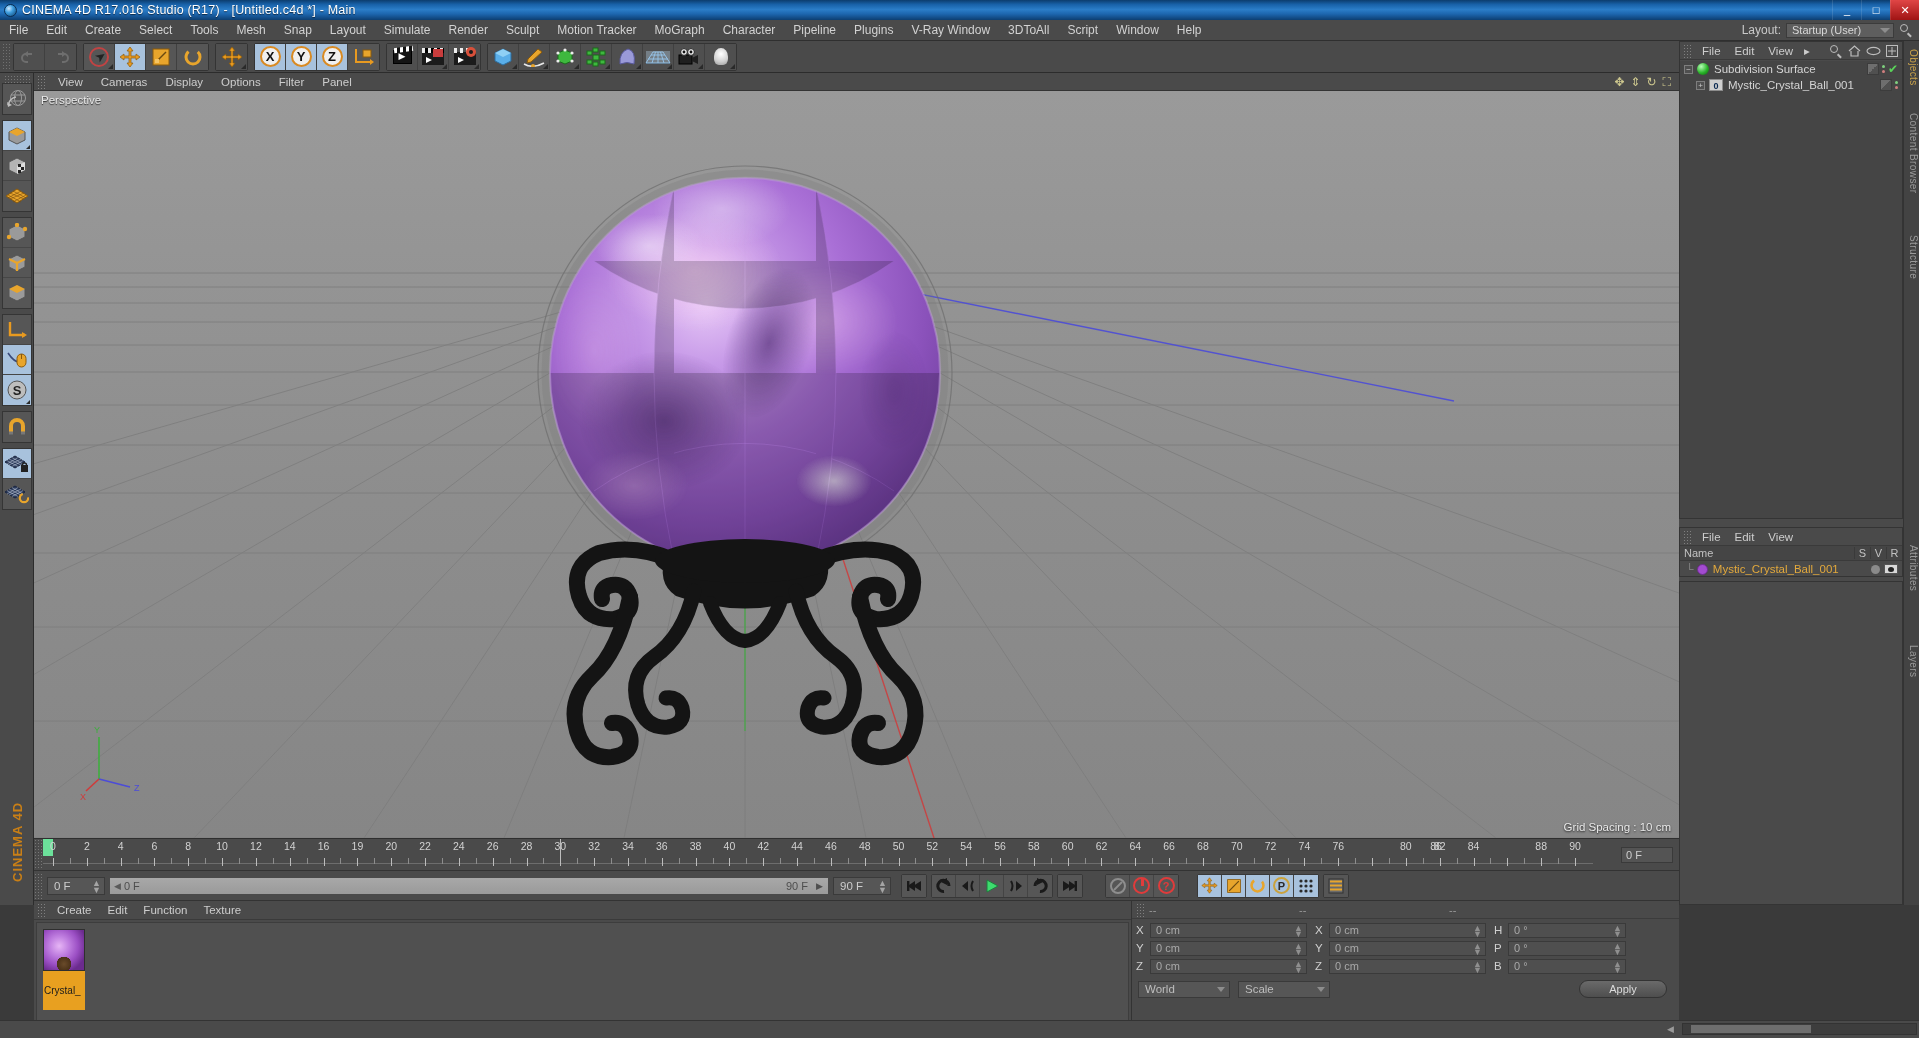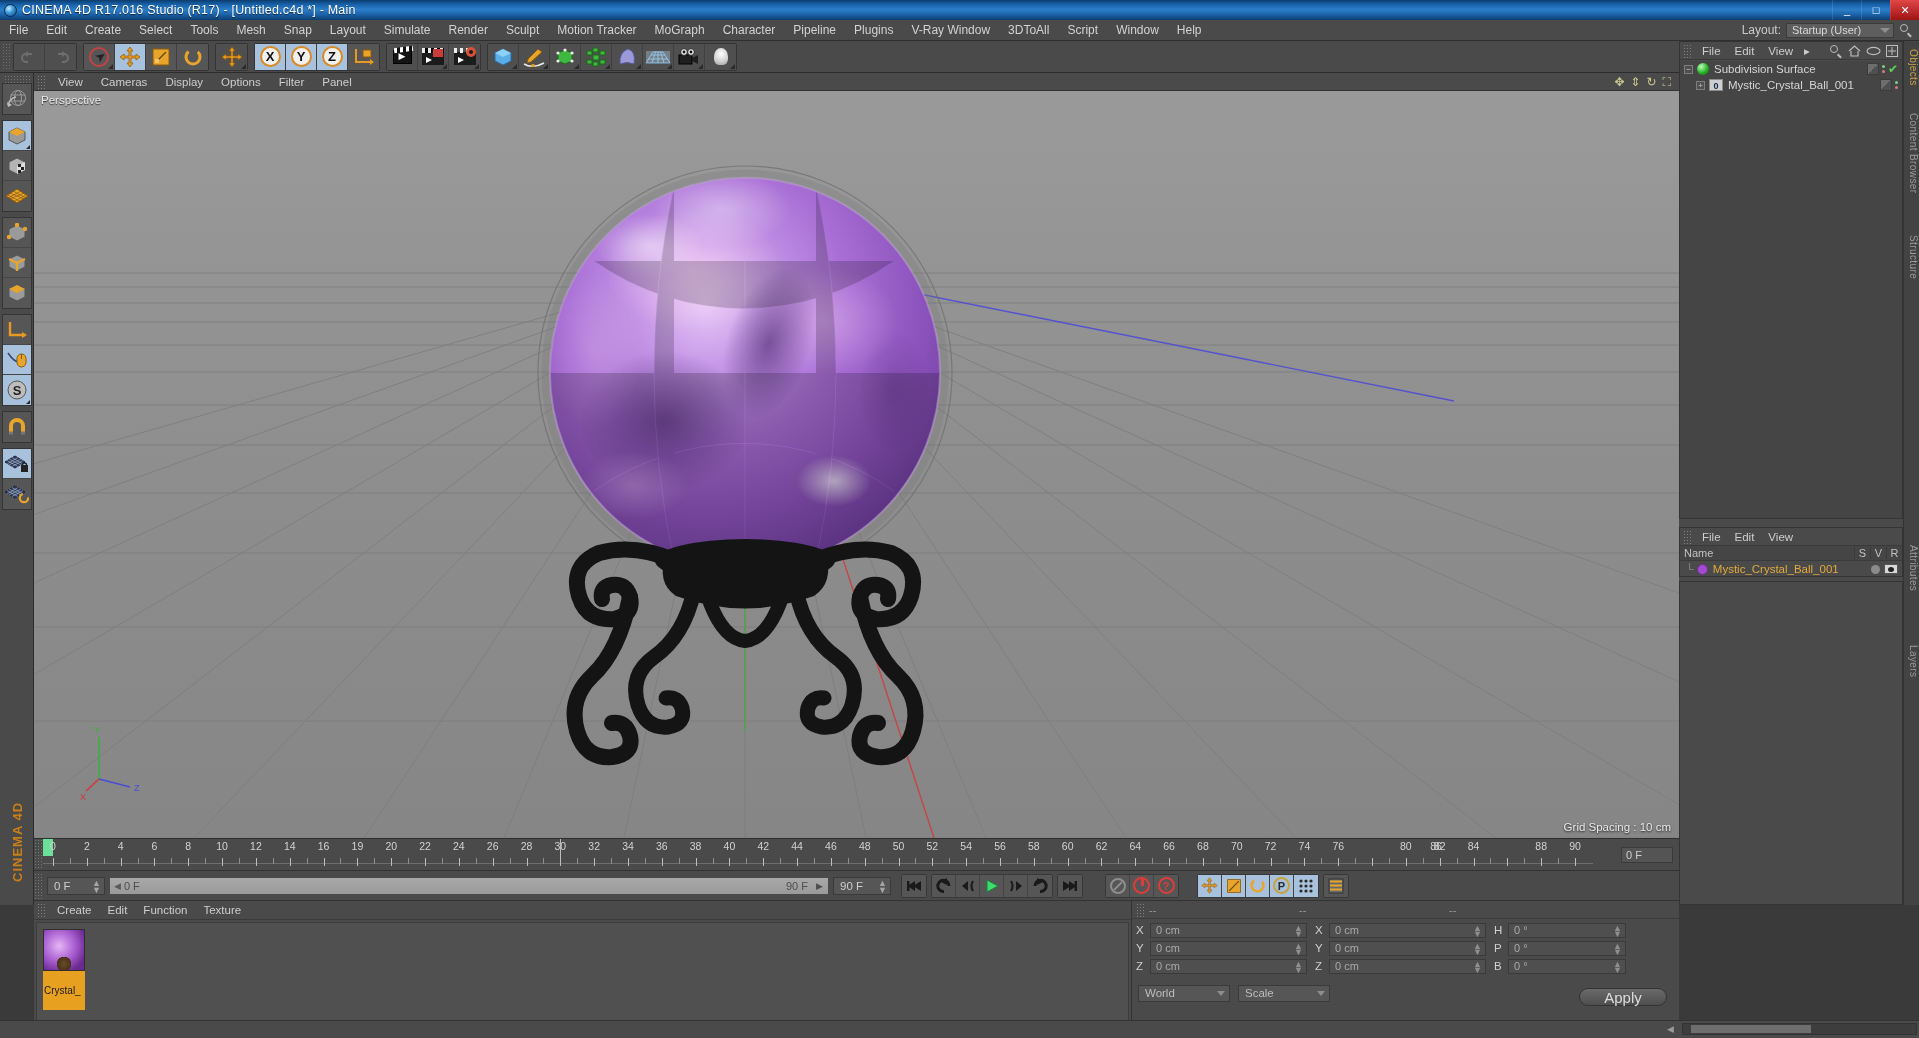--- a/index.html
+++ b/index.html
@@ -265,22 +265,22 @@
   }
   .cm-field .sp { position:absolute; right:3px; top:1px; color:#8f8f8f; font-size:9px; line-height:6px; }
   .cm-bottom { display:flex; align-items:center; gap:8px; padding:4px 6px; }
   .cm-sel {
     width:92px;height:17px;background:#565656;border:1px solid #3a3a3a;color:#bdbdbd;
     font-size:11.5px; line-height:15px; padding-left:6px; position:relative;
   }
   .cm-sel .arr{position:absolute;right:4px;top:5px;border-left:4px solid transparent;border-right:4px solid transparent;border-top:5px solid #8d8d8d;}
   .apply-btn {
     width:88px;height:18px;background:linear-gradient(to bottom,#6a6a6a,#4e4e4e);
-    border:1px solid #333; border-radius:9px; color:#dcdcdc; font-size:15px;
-    display:flex;align-items:center;justify-content:center; margin-left:auto; margin-right:6px;margin-top:8px;
+    border:1px solid #333; border-radius:9px; color:#dcdcdc; font-size:11px;
+    display:flex;align-items:center;justify-content:center; margin-left:auto; margin-right:6px;
   }
 
   
   .statusbar {
     position:absolute; left:0; top:1020px; width:1919px; height:18px;
     background:#4a4a4a; border-top:1px solid #333; display:flex; align-items:center;
   }
   .sb-scroll { position:absolute; right:2px; top:2px; width:235px; height:12px; background:#3d3d3d; border:1px solid #333;}
   .sb-scroll .thumb{ position:absolute; left:8px; top:1px; width:120px; height:8px; background:#6e6e6e; }
   .sb-arrow { position:absolute; top:3px; color:#9a9a9a; font-size:9px; }

